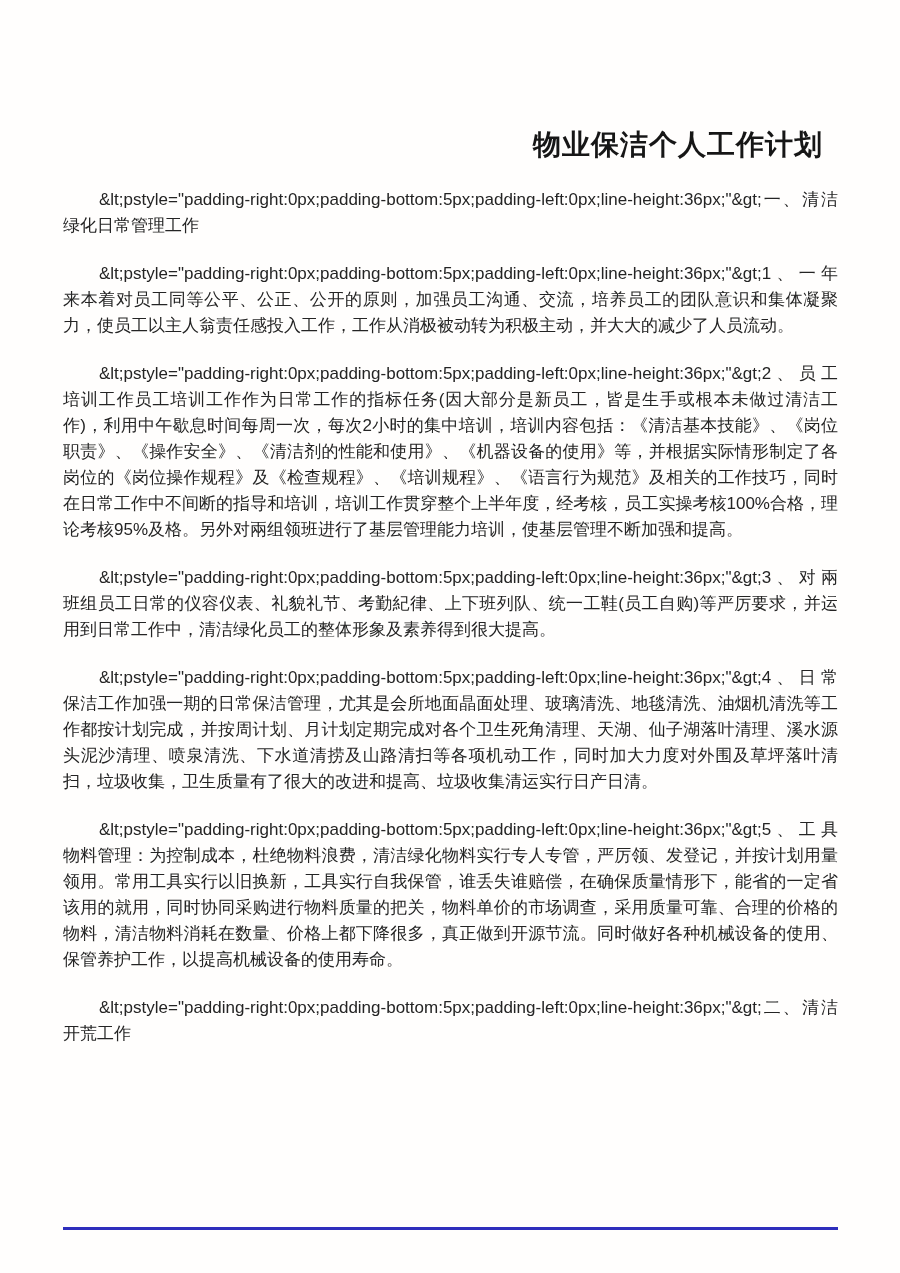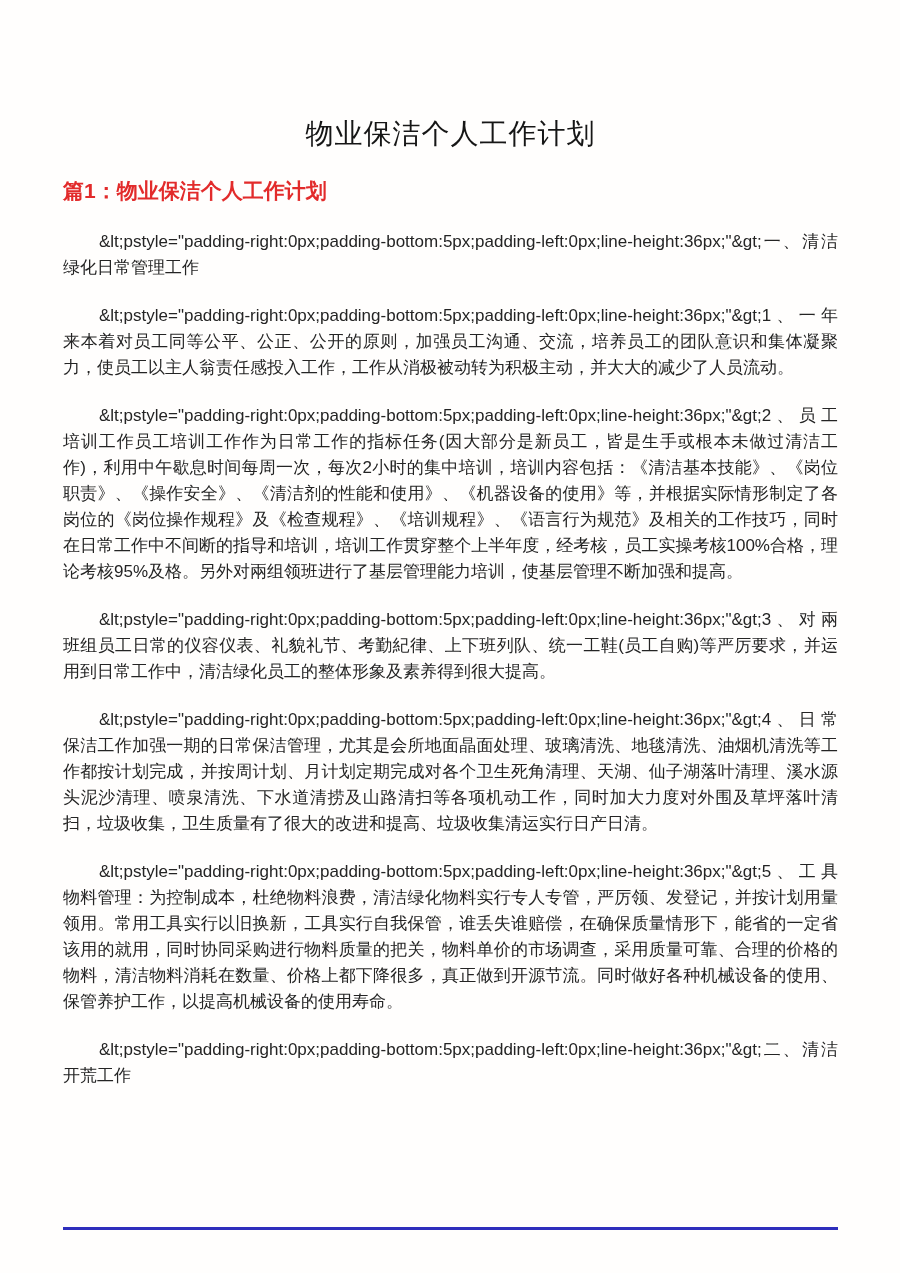--- a/index.html
+++ b/index.html
@@ -13,25 +13,25 @@
     height: 1273px;
     margin: 0 auto;
     background: #fffefd;
     font-family: "Liberation Sans", "DejaVu Sans", sans-serif;
     color: #242424;
     overflow: hidden;
     box-sizing: border-box;
     padding: 113px 62px 0 63px;
   }
   .doc-title {
-    margin: 4px;
-    text-align: center;
+    margin: 15px;
+    text-align: right;
     font-size: 28px;
     line-height: 34px;
-    font-weight: 400;
+    font-weight: 700;
     color: #161616;
     letter-spacing: 1px;
   }
   .section-heading {
     margin: 27px 0 0 0;
     font-size: 21px;
     line-height: 26px;
     font-weight: 700;
     color: #e22b2b;
   }
@@ -57,21 +57,20 @@
     background: #2e2ebc;
     border: 0;
   }
 </style>
 </head>
 <body>
 
 <div class="page">
   <h1 class="doc-title">物业保洁个人工作计划</h1>
 
-  <h2 class="section-heading">篇1：物业保洁个人工作计划</h2>
 
   <div class="paragraphs">
       <p class="para">&amp;lt;pstyle="padding-right:0px;padding-bottom:5px;padding-left:0px;line-height:36px;"&amp;gt;一、清洁绿化日常管理工作</p>
       <p class="para">&amp;lt;pstyle="padding-right:0px;padding-bottom:5px;padding-left:0px;line-height:36px;"&amp;gt;1、一年来本着对员工同等公平、公正、公开的原则，加强员工沟通、交流，培养员工的团队意识和集体凝聚力，使员工以主人翁责任感投入工作，工作从消极被动转为积极主动，并大大的减少了人员流动。</p>
       <p class="para">&amp;lt;pstyle="padding-right:0px;padding-bottom:5px;padding-left:0px;line-height:36px;"&amp;gt;2、员工培训工作员工培训工作作为日常工作的指标任务(因大部分是新员工，皆是生手或根本未做过清洁工作)，利用中午歇息时间每周一次，每次2小时的集中培训，培训内容包括：《清洁基本技能》、《岗位职责》、《操作安全》、《清洁剂的性能和使用》、《机器设备的使用》等，并根据实际情形制定了各岗位的《岗位操作规程》及《检查规程》、《培训规程》、《语言行为规范》及相关的工作技巧，同时在日常工作中不间断的指导和培训，培训工作贯穿整个上半年度，经考核，员工实操考核100%合格，理论考核95%及格。另外对兩组领班进行了基层管理能力培训，使基层管理不断加强和提高。</p>
       <p class="para">&amp;lt;pstyle="padding-right:0px;padding-bottom:5px;padding-left:0px;line-height:36px;"&amp;gt;3、对兩班组员工日常的仪容仪表、礼貌礼节、考勤紀律、上下班列队、统一工鞋(员工自购)等严厉要求，并运用到日常工作中，清洁绿化员工的整体形象及素养得到很大提高。</p>
       <p class="para">&amp;lt;pstyle="padding-right:0px;padding-bottom:5px;padding-left:0px;line-height:36px;"&amp;gt;4、日常保洁工作加强一期的日常保洁管理，尤其是会所地面晶面处理、玻璃清洗、地毯清洗、油烟机清洗等工作都按计划完成，并按周计划、月计划定期完成对各个卫生死角清理、天湖、仙子湖落叶清理、溪水源头泥沙清理、喷泉清洗、下水道清捞及山路清扫等各项机动工作，同时加大力度对外围及草坪落叶清扫，垃圾收集，卫生质量有了很大的改进和提高、垃圾收集清运实行日产日清。</p>
       <p class="para">&amp;lt;pstyle="padding-right:0px;padding-bottom:5px;padding-left:0px;line-height:36px;"&amp;gt;5、工具物料管理：为控制成本，杜绝物料浪费，清洁绿化物料实行专人专管，严厉领、发登记，并按计划用量领用。常用工具实行以旧换新，工具实行自我保管，谁丢失谁赔偿，在确保质量情形下，能省的一定省该用的就用，同时协同采购进行物料质量的把关，物料单价的市场调查，采用质量可靠、合理的价格的物料，清洁物料消耗在数量、价格上都下降很多，真正做到开源节流。同时做好各种机械设备的使用、保管养护工作，以提高机械设备的使用寿命。</p>
       <p class="para">&amp;lt;pstyle="padding-right:0px;padding-bottom:5px;padding-left:0px;line-height:36px;"&amp;gt;二、清洁开荒工作</p>
     </div>

